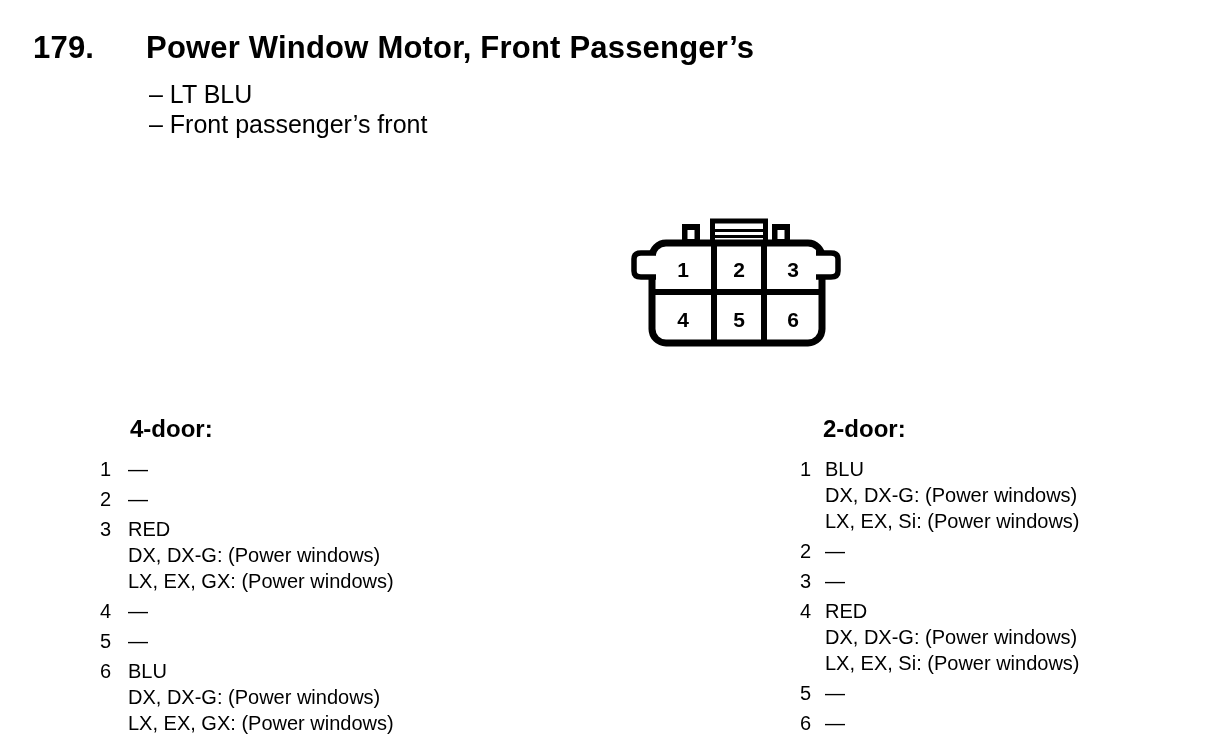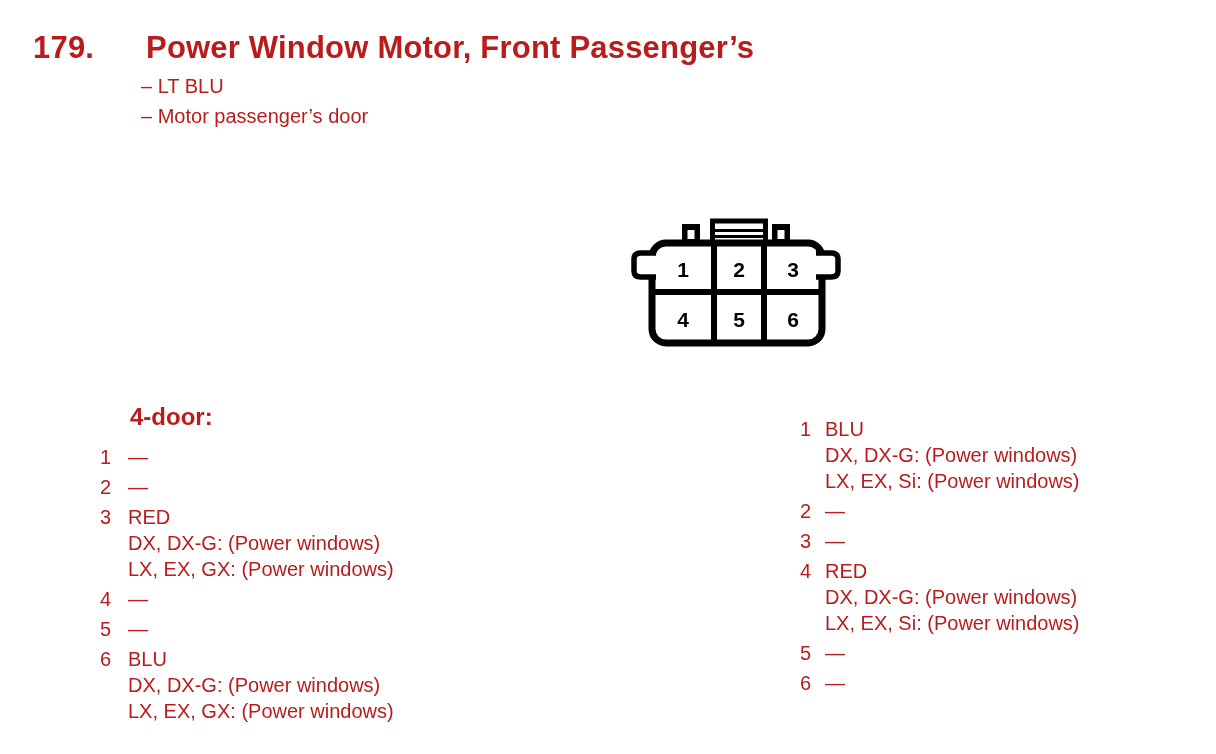--- a/index.html
+++ b/index.html
@@ -5,21 +5,21 @@
   html, body {
     margin: 0;
     padding: 0;
     background: #ffffff;
   }
   .page {
     position: relative;
     width: 1176px;
     height: 754px;
     background: #ffffff;
-    color: #b91c1c;
+    color: #000000;
     font-family: "Liberation Sans", sans-serif;
     overflow: hidden;
   }
   
   .title-row {
     position: absolute;
     left: 33px;
     top: 14px;
     display: flex;
     align-items: baseline;
@@ -35,24 +35,24 @@
   .page-title {
     margin: 16px;
     font-size: inherit;
     font-weight: inherit;
   }
   
   .notes {
     position: absolute;
     left: 133px;
     top: 64px;
-    margin: 8px;
+    margin: 16px;
     padding: 0;
     list-style: none;
-    font-size: 20px;
+    font-size: 25px;
     line-height: 29.5px;
     white-space: nowrap;
   }
   
   .connector {
     position: absolute;
     left: 630px;
     top: 216px;
   }
   .connector text {
@@ -62,21 +62,21 @@
     fill: #000000;
   }
   
   .pinout {
     position: absolute;
     top: 403px;
   }
   .pinout-left  { left: 100px; }
   .pinout-right { left: 800px; }
   .pinout-heading {
-    margin: 0;
+    margin: 12px;
     font-size: 24px;
     line-height: 28px;
     font-weight: bold;
     white-space: nowrap;
   }
   .pinout-left  .pinout-heading { margin-left: 30px; }
   .pinout-right .pinout-heading { margin-left: 23px; }
   .pins {
     margin-top: 13px;
     font-size: 20px;
@@ -99,21 +99,21 @@
 
 <div class="page">
 
   <div class="title-row">
     <span class="item-no">179.</span>
     <h1 class="page-title">Power Window Motor, Front Passenger’s</h1>
   </div>
 
   <ul class="notes">
       <li class="note">– LT BLU</li>
-      <li class="note">– Motor passenger’s door</li>
+      <li class="note">– Front passenger’s front</li>
     </ul>
 
   <svg class="connector" width="212" height="136" viewBox="0 0 212 136">
 
     <g>
       <rect x="52" y="8" width="18" height="20" fill="#000000"></rect>
       <rect x="57.5" y="14" width="7" height="9" fill="#ffffff"></rect>
     </g>
     <g>
       <rect x="82.5" y="5" width="53" height="23" fill="#ffffff" stroke="#000000" stroke-width="5"></rect>
@@ -182,20 +182,21 @@
           <div class="pin-body">
             <div class="pin-value">BLU</div>
             <div class="pin-trim">DX, DX-G: (Power windows)</div>
             <div class="pin-trim">LX, EX, GX: (Power windows)</div>
           </div>
         </div>
       </div>
   </section>
 
   <section class="pinout pinout-right">
+    <h2 class="pinout-heading">2-door:</h2>
     <div class="pins">
         <div class="pin-row">
           <span class="pin-number">1</span>
           <div class="pin-body">
             <div class="pin-value">BLU</div>
             <div class="pin-trim">DX, DX-G: (Power windows)</div>
             <div class="pin-trim">LX, EX, Si: (Power windows)</div>
           </div>
         </div>
         <div class="pin-row">

